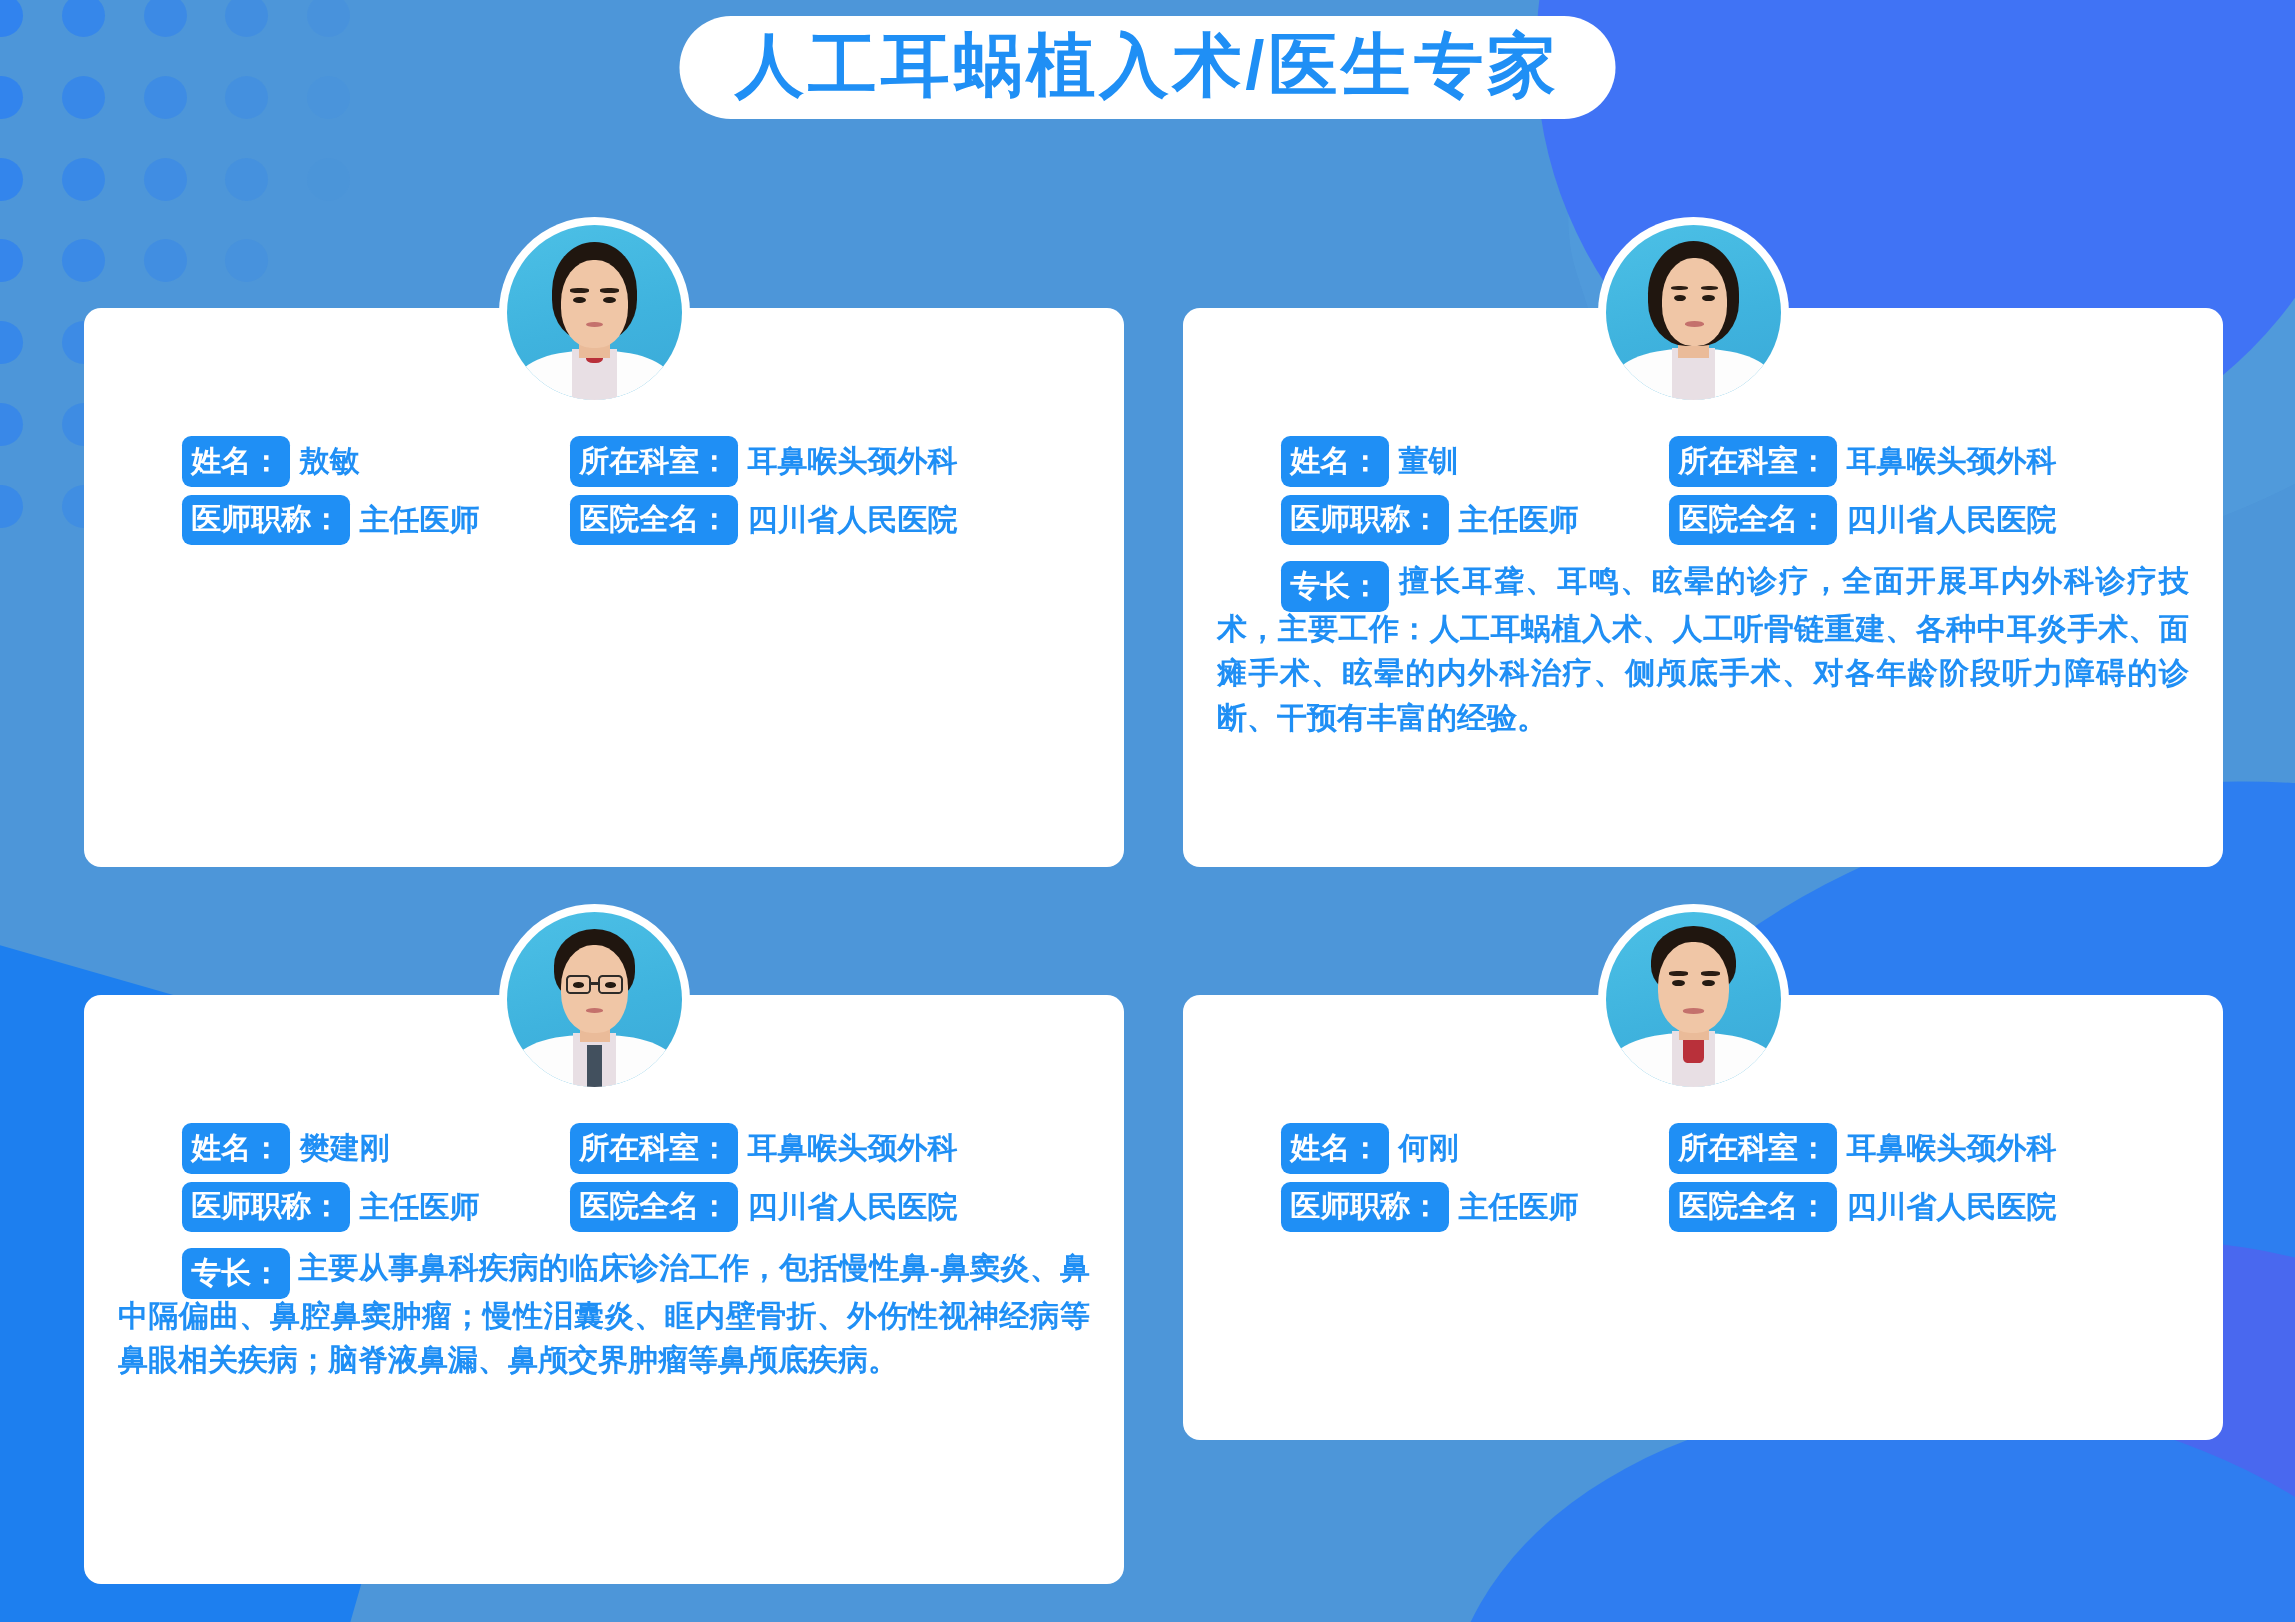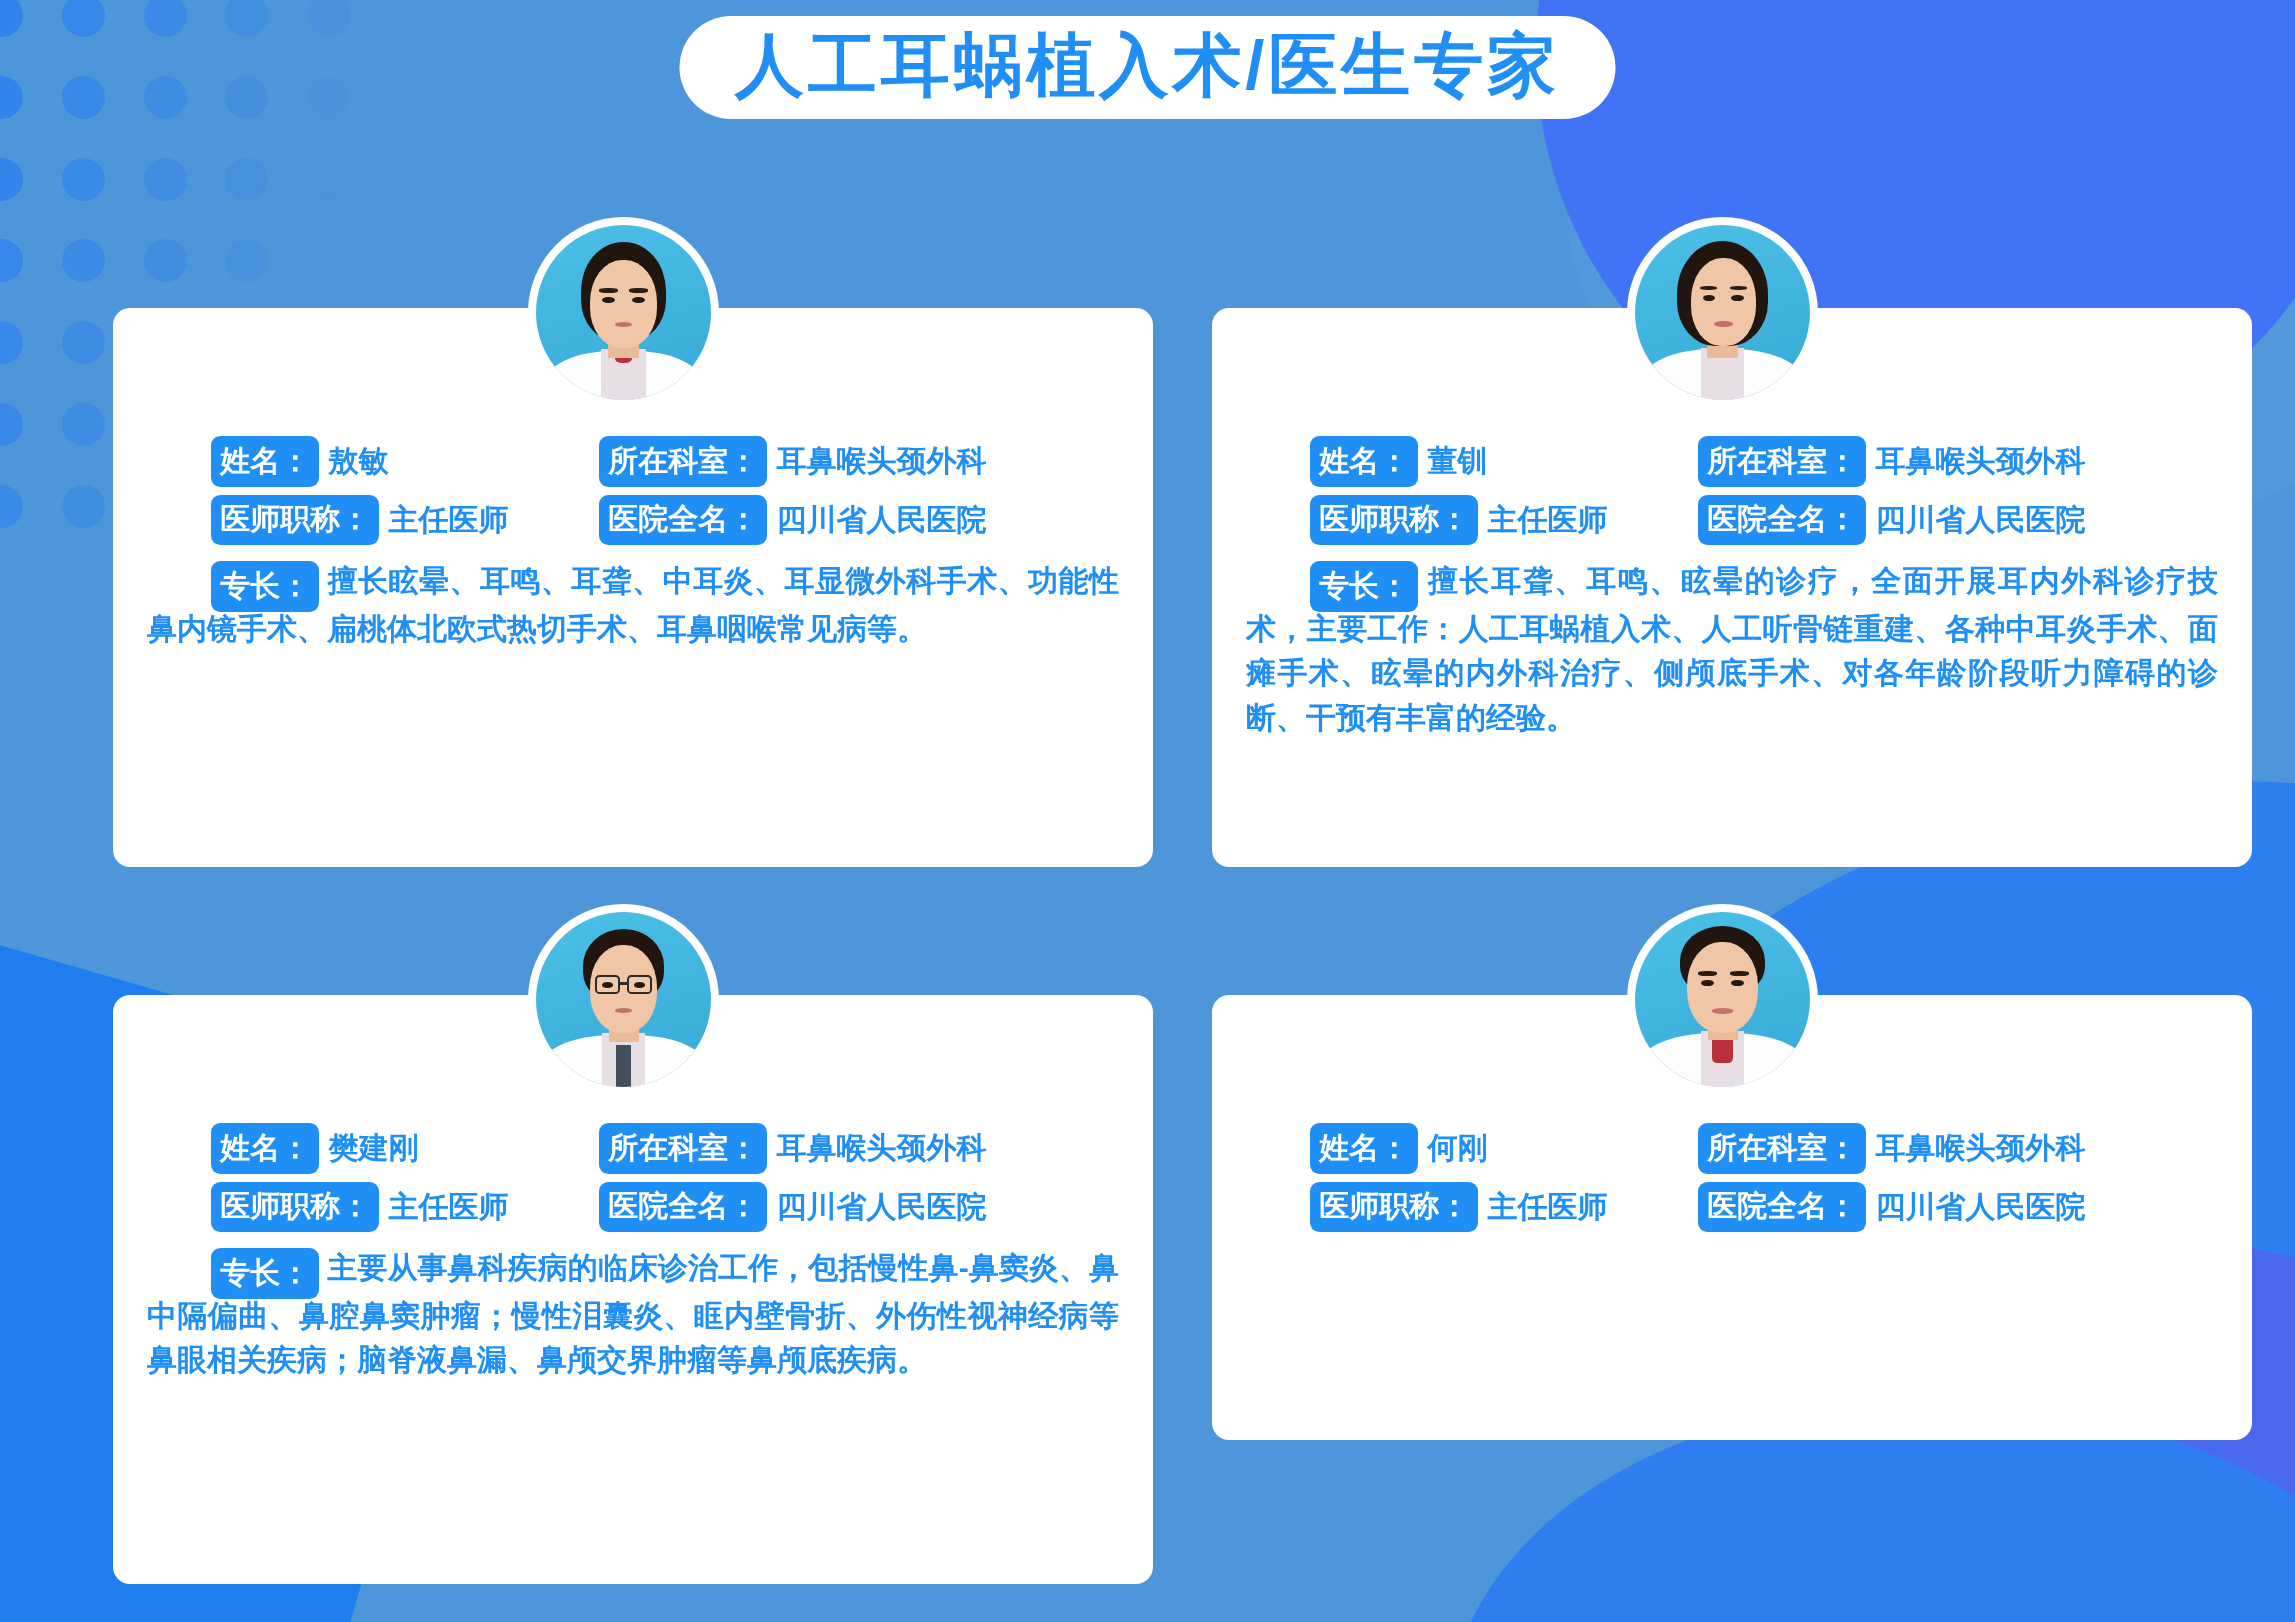--- a/index.html
+++ b/index.html
@@ -98,21 +98,21 @@
   #title-text {
     color:#1f8ff5;
     font-size:69px;
     font-weight:bold;
     letter-spacing:3.9px;
     line-height:1;
     white-space:nowrap;
   }
 
   
-  #cards { position:absolute; inset:0; z-index:4;margin-left:29px; }
+  #cards { position:absolute; inset:0; z-index:4; }
 
   .card {
     position:absolute;
     background:#ffffff;
     border-radius:17px;
   }
   .card.c0 { left:84px;  top:308px;  width:1040px; height:559px; }
   .card.c1 { left:1183px; top:308px;  width:1040px; height:559px; }
   .card.c2 { left:84px;  top:995px; width:1040px; height:589px; }
   .card.c3 { left:1183px; top:995px; width:1040px; height:445px; }
@@ -276,23 +276,20 @@
         </div>
         <div class="meta-cell col-left">
           <span class="badge">医师职称：</span>
           <span class="meta-val">主任医师</span>
         </div>
         <div class="meta-cell col-right">
           <span class="badge">医院全名：</span>
           <span class="meta-val">四川省人民医院</span>
         </div>
       </div>
-      <div class="spec-block">
-        <span class="spec-lead"><span class="badge">专长：</span></span><span>擅长眩晕、耳鸣、耳聋、中耳炎、耳显微外科手术、功能性鼻内镜手术、扁桃体北欧式热切手术、耳鼻咽喉常见病等。</span>
-      </div>
     </div>
   </div>
 
   <div class="card c1">
     <div class="card-body">
       <div class="meta-grid">
         <div class="meta-cell col-left">
           <span class="badge">姓名：</span>
           <span class="meta-val">董钏</span>
         </div>

